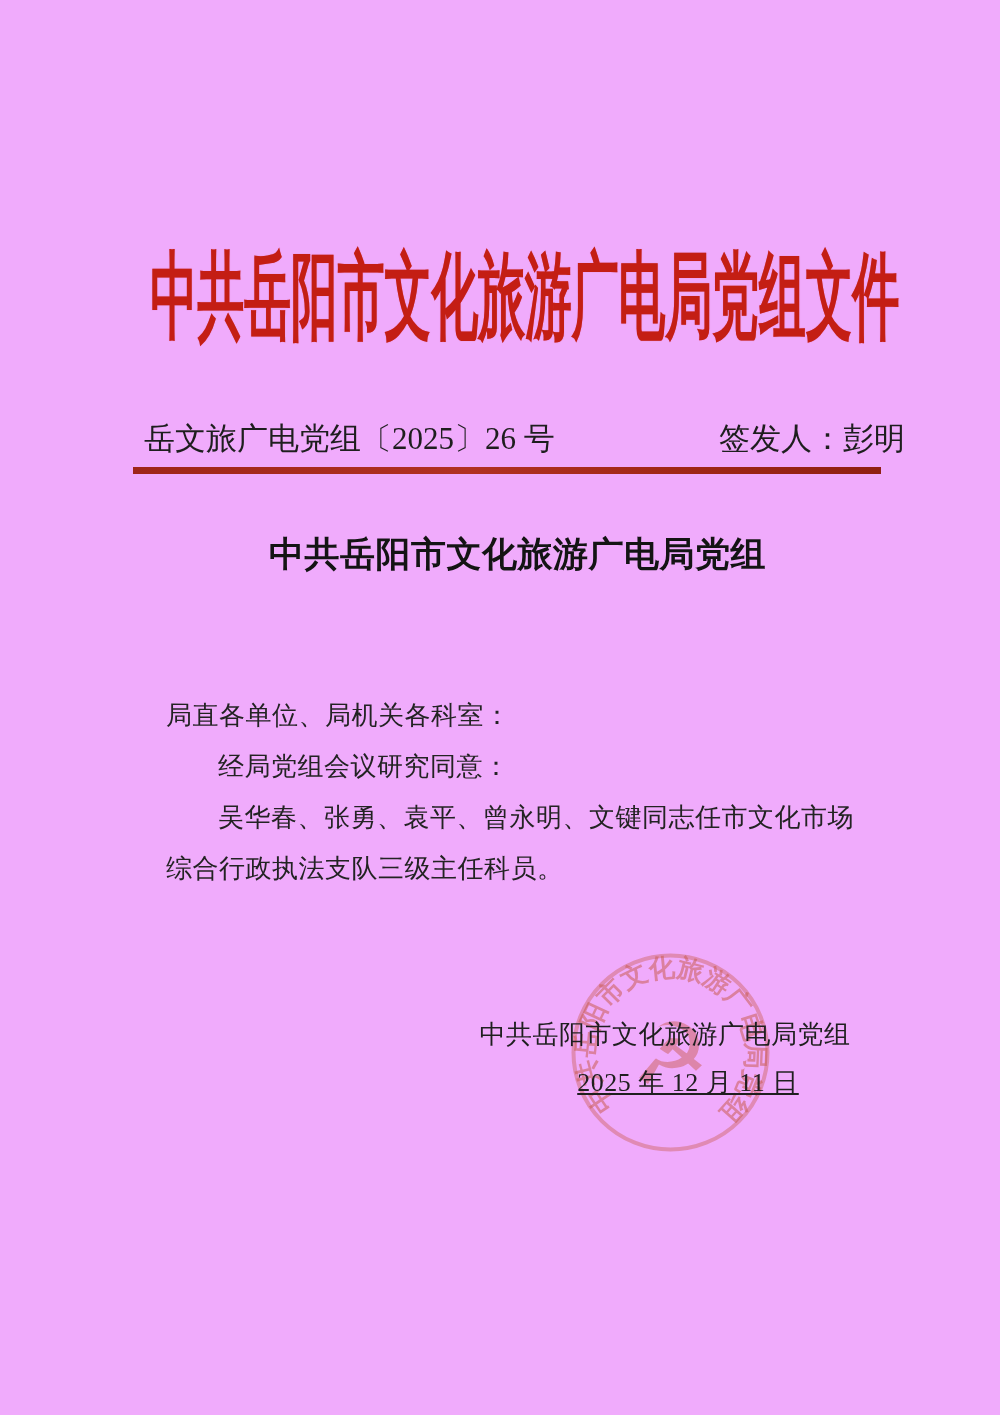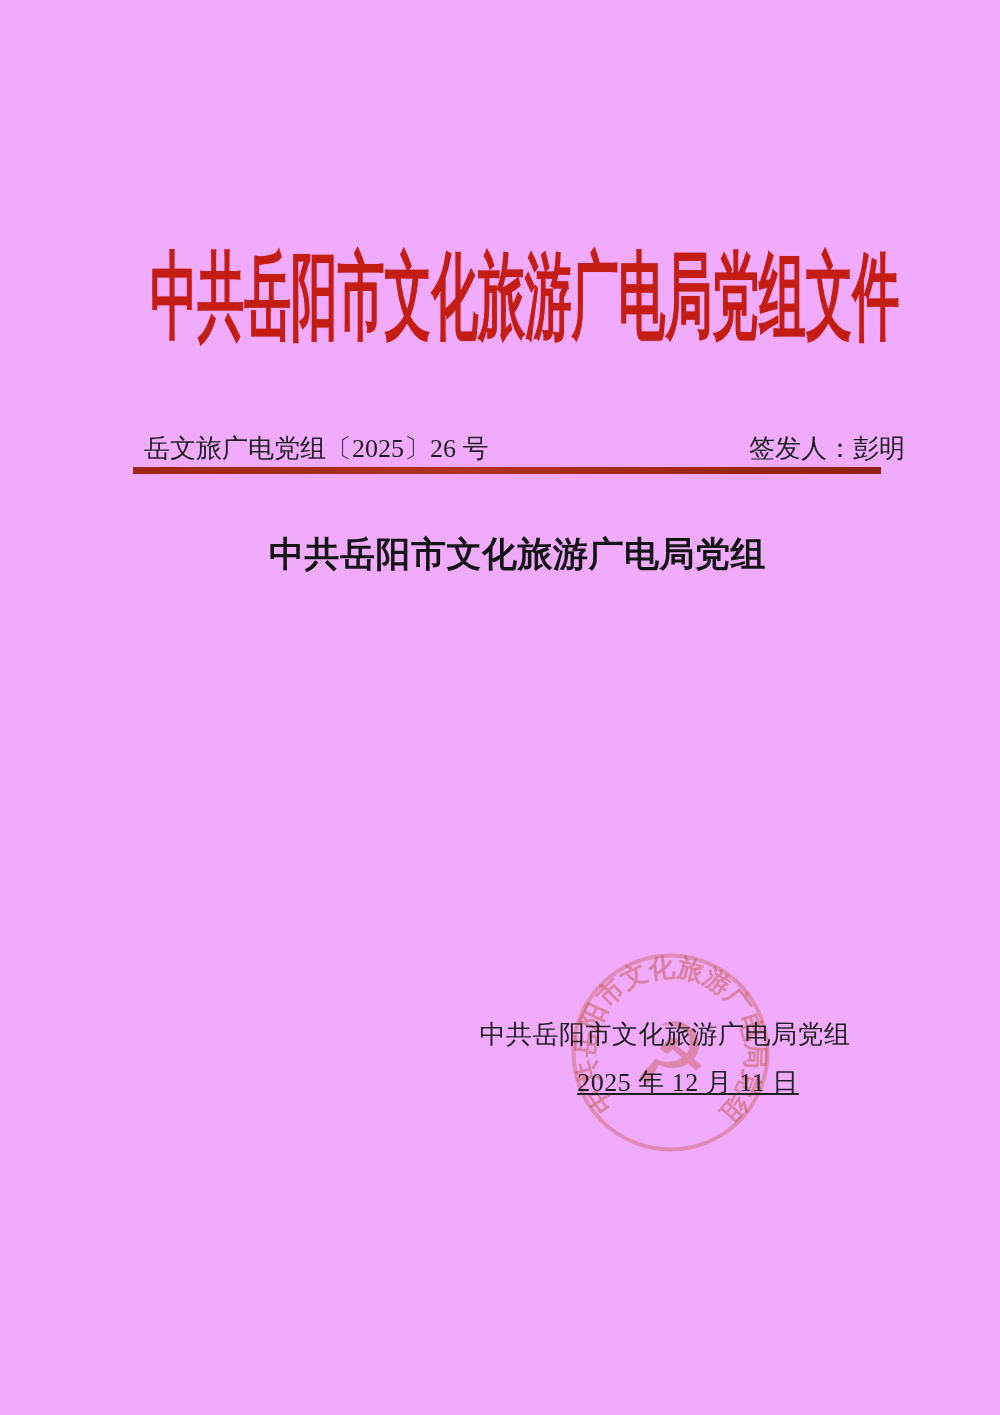--- a/index.html
+++ b/index.html
@@ -33,25 +33,24 @@
     text-shadow: 0 0 1px rgba(196,30,20,0.55);
   }
 
   
   .meta-row {
     position: absolute;
     top: 424px; left: 144px; right: 130px;
     display: flex;
     justify-content: space-between;
     align-items: center;
-    font-size: 26px;
+    font-size: 31px;
     line-height: 30px;
     color: #1e1e1e;
     white-space: nowrap;
-    margin-top: 10px;
   }
 
   
   .red-rule {
     position: absolute;
     top: 467px; left: 133px;
     width: 748px; height: 7px;
     background: linear-gradient(90deg, #9e2518 0%, #b13122 45%, #a02716 72%, #8f2012 100%);
   }
 
@@ -127,20 +126,26 @@
     <span>岳文旅广电党组〔2025〕26 号</span>
     <span>签发人：彭明</span>
   </div>
 
   <div class="red-rule"></div>
 
   <div class="doc-title">
     <div>中共岳阳市文化旅游广电局党组</div>
   </div>
 
+  <div class="doc-body">
+    <div class="line">局直各单位、局机关各科室：</div>
+    <div class="line indent">经局党组会议研究同意：</div>
+    <div class="line indent">吴华春、张勇、袁平、曾永明、文键同志任市文化市场</div>
+    <div class="line">综合行政执法支队三级主任科员。</div>
+  </div>
 
   <div class="seal">
     <svg viewBox="0 0 205 205">
       <circle cx="102.5" cy="102.5" r="97" fill="none" stroke-width="4" stroke="rgba(197,84,63,0.42)"></circle>
       <defs>
         <path id="seal-ring-path" d="M 48.8 156.2 A 76 76 0 1 1 156.2 156.2" fill="none"></path>
       </defs>
       <text class="ring-label" fill="rgba(197,84,63,0.55)">
         <textPath href="#seal-ring-path" startOffset="2">中共岳阳市文化旅游广电局党组</textPath>
       </text>

